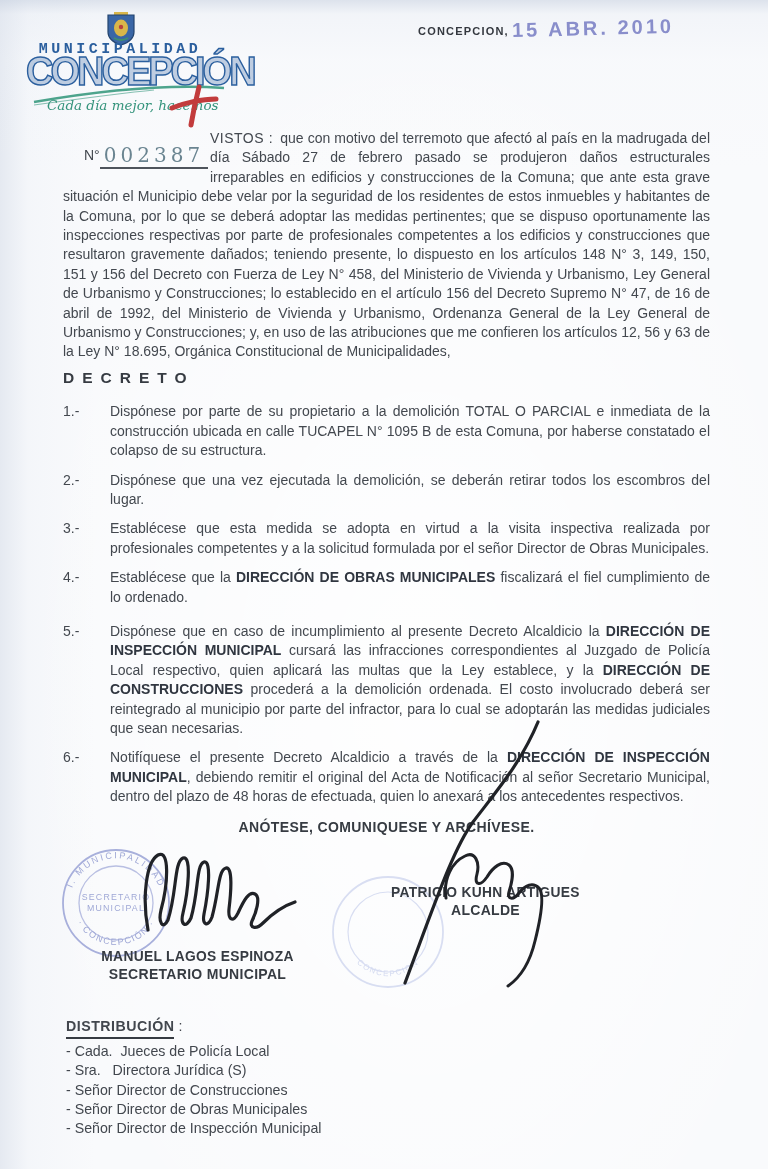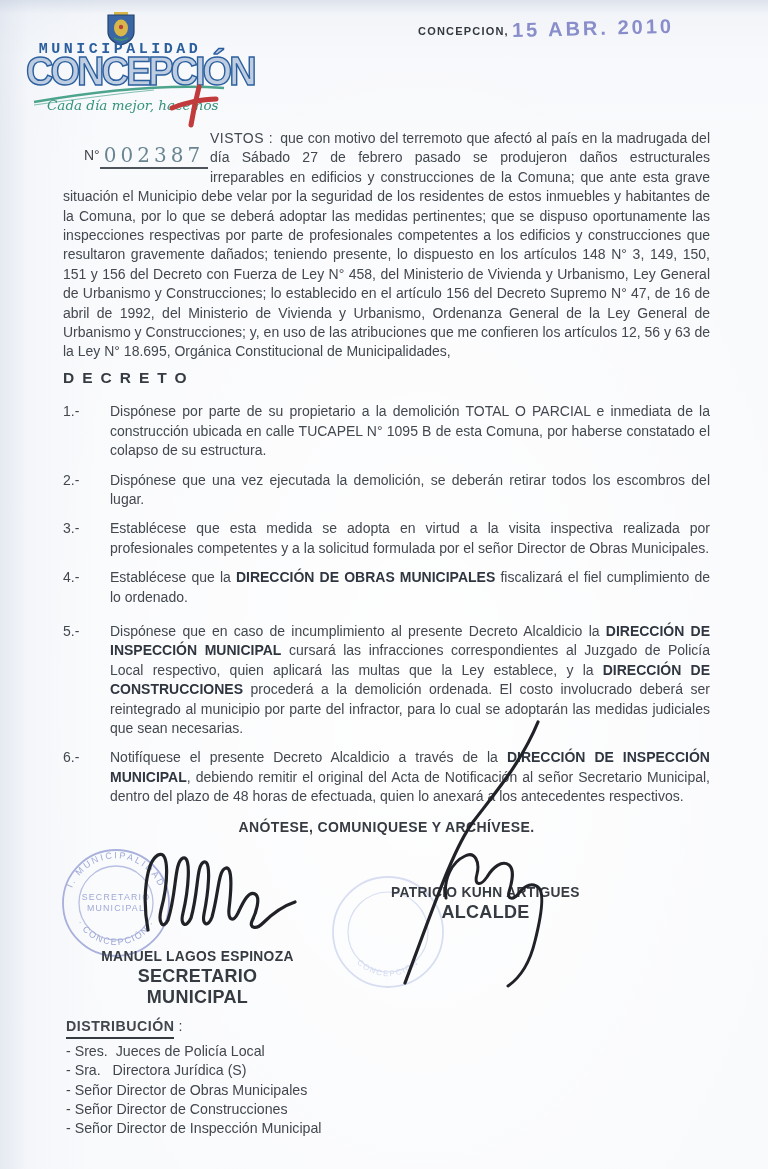--- a/index.html
+++ b/index.html
@@ -34,21 +34,21 @@
   .item .num{width:47px;flex:none;}
   .item .itext{flex:1;text-align:justify;}
   .item.gap-extra{margin-top:15px;}
   .bseg{font-weight:bold;color:#303640;}
   .closing{margin:11px 0 0;text-align:center;font-weight:bold;font-size:14px;letter-spacing:.4px;color:#363b42;}
   
   .sig{position:absolute;text-align:center;z-index:2;font-weight:bold;color:#363b42;}
   .sig-left{left:95px;top:949px;width:205px;}
   .sig-right{left:383px;top:885px;width:205px;}
   .sig-name{font-size:13.8px;letter-spacing:.3px;}
-  .sig-title{font-size:18px;margin-top:2px;letter-spacing:.3px;}
+  .sig-title{font-size:14px;margin-top:2px;letter-spacing:.3px;}
   
   .dist{position:absolute;left:66px;top:1017px;z-index:2;font-size:14.2px;line-height:19.2px;color:#42474e;}
   .dist-head{margin-bottom:3px;font-weight:bold;}
   .dist-title{display:inline-block;border-bottom:2px solid #363b42;letter-spacing:.5px;padding-bottom:1px;}
   .dist-colon{margin-left:4px;font-weight:normal;}
   .dist-item{white-space:pre;}
   
   .stamps-svg{position:absolute;inset:0;z-index:1;pointer-events:none;}
   .ink-svg{position:absolute;inset:0;z-index:5;pointer-events:none;}
   .seal-text{font-family:"Liberation Sans",sans-serif;fill:#8f99cf;}
@@ -168,24 +168,24 @@
   </div>
   <div class="sig sig-right">
     <div class="sig-name">PATRICIO KUHN ARTIGUES</div>
     <div class="sig-title">ALCALDE</div>
   </div>
 
   <div class="dist">
     <div class="dist-head">
       <span class="dist-title">DISTRIBUCIÓN</span><span class="dist-colon">:</span>
     </div>
-    <div class="dist-item">- Sres.  Jueces de Policía Local</div>
+    <div class="dist-item">- Cada.  Jueces de Policía Local</div>
     <div class="dist-item">- Sra.   Directora Jurídica (S)</div>
+    <div class="dist-item">- Señor Director de Construcciones</div>
     <div class="dist-item">- Señor Director de Obras Municipales</div>
-    <div class="dist-item">- Señor Director de Construcciones</div>
     <div class="dist-item">- Señor Director de Inspección Municipal</div>
   </div>
 
   <svg class="ink-svg" width="768" height="1169" viewBox="0 0 768 1169">
     <g stroke="#202227" stroke-width="3.2" fill="none" stroke-linecap="round" stroke-linejoin="round">
       <path d="M 148,930 C 142,898 146,862 158,855 C 170,849 168,884 161,910 C 158,923 163,930 168,920 C 177,892 174,862 183,858 C 192,855 188,892 183,913 C 180,925 186,929 191,918 C 199,890 196,865 204,862 C 212,860 208,894 204,914 C 202,925 208,928 212,917 C 219,892 218,870 226,868 C 233,867 231,892 229,909 C 228,920 233,923 238,913 C 244,900 249,891 255,894 C 261,897 256,913 252,921 C 249,928 256,930 263,923 C 272,914 283,906 295,902"></path>
       <path d="M 538,722 C 521,763 495,793 473,822 C 453,849 434,906 405,983"></path>
       <path stroke-width="3" d="M 446,898 C 443,879 452,862 465,856 C 475,851 480,862 477,874 C 474,885 480,887 487,877 C 493,867 502,860 509,865 C 515,870 512,882 509,892 C 507,899 513,901 519,893 C 525,885 533,882 539,888 C 545,895 541,917 535,941 C 530,962 521,977 508,986"></path>
     </g>
   </svg>

